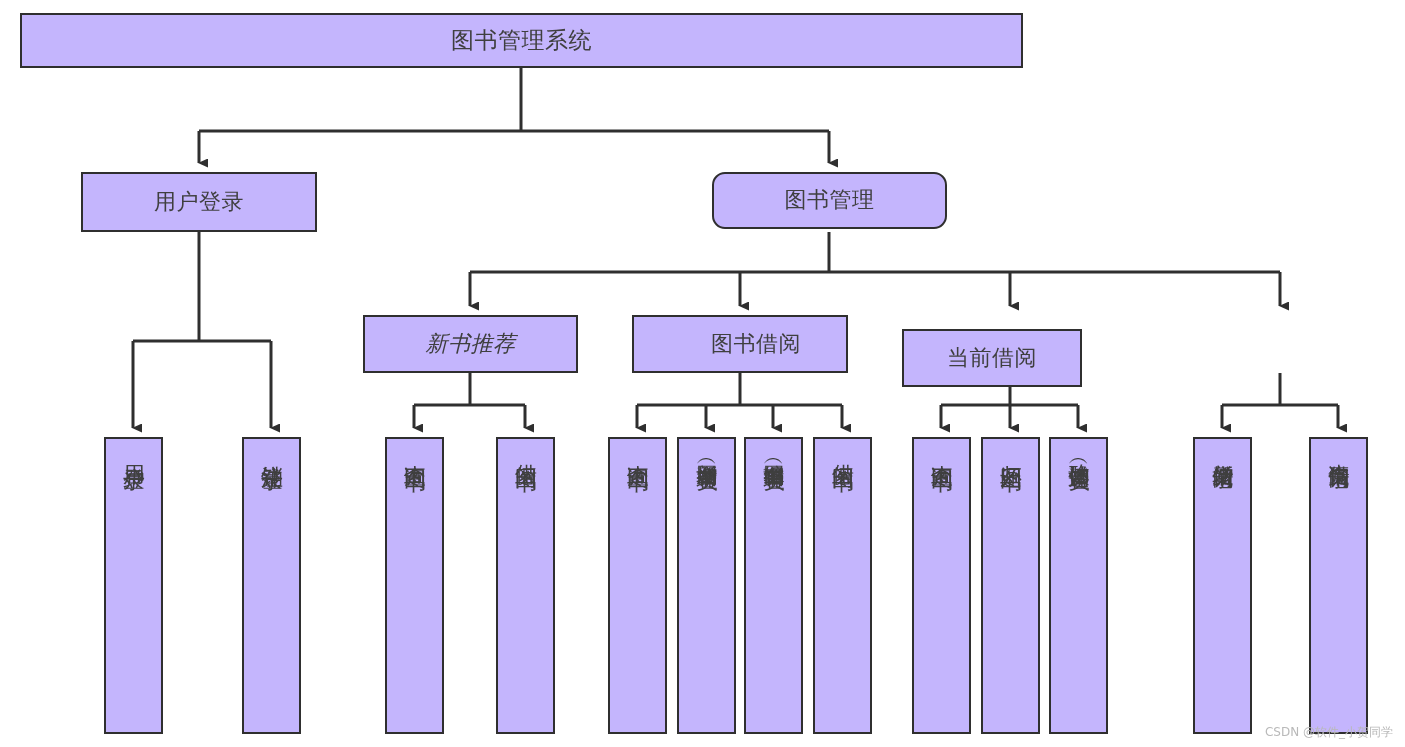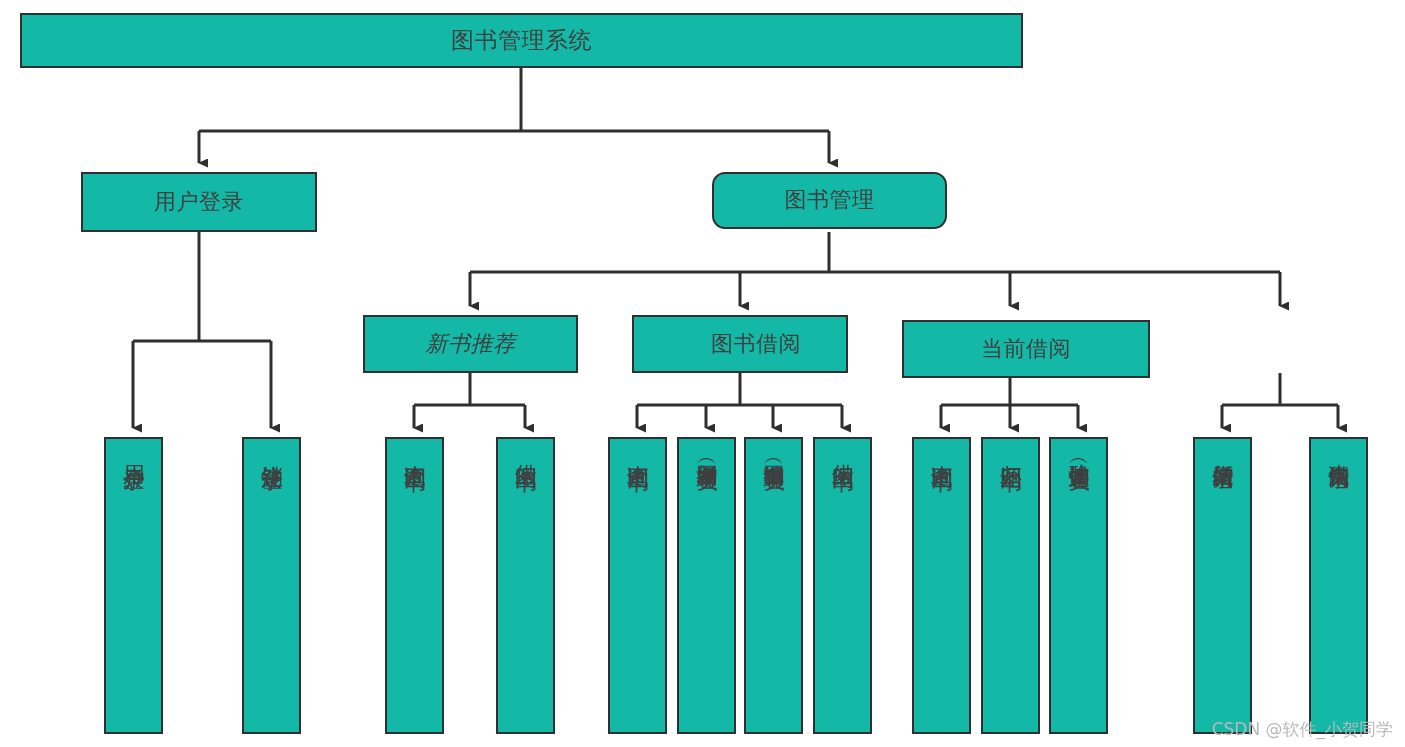--- a/index.html
+++ b/index.html
@@ -22,21 +22,21 @@
     position: absolute;
     left: 0;
     top: 0;
     width: 1405px;
     height: 747px;
     pointer-events: none;
   }
   .node {
     position: absolute;
     box-sizing: border-box;
-    background: #14b8a6;
+    background: #c4b5fd;
     border: 2px solid #2f2f2f;
     display: flex;
     align-items: center;
     justify-content: center;
     color: #3b3b3b;
     z-index: 2;
   }
   .node-label {
     display: block;
     text-align: center;
@@ -68,21 +68,21 @@
   }
   .node.vert.tall-text .node-label {
     font-size: 21px;
     line-height: 1.18;
     letter-spacing: 1px;
   }
   #watermark {
     position: absolute;
     right: 12px;
     bottom: 6px;
-    font-size: 17px;
+    font-size: 12px;
     color: #b9b9b9;
     z-index: 5;
     white-space: nowrap;
     font-family: "DejaVu Sans", "Liberation Sans", sans-serif;
   }
 </style>
 </head>
 <body>
 
 <div id="diagram-root">
@@ -152,21 +152,21 @@
   </div>
 
   <div class="node horiz" style="left:363px; top:315px; width:215px; height:58px;font-style:italic;">
     <span class="node-label">新书推荐</span>
   </div>
 
   <div class="node horiz" style="left:632px; top:315px; width:216px; height:58px;padding-left:32px;">
     <span class="node-label">图书借阅</span>
   </div>
 
-  <div class="node horiz" style="left:902px; top:320px; width:248px; height:58px;">
+  <div class="node horiz" style="left:902px; top:329px; width:180px; height:58px;">
     <span class="node-label">当前借阅</span>
   </div>
 
 
   <div class="node vert" style="left:104px; top:437px; width:59px; height:297px;">
     <span class="node-label">用户登录</span>
   </div>
   <div class="node vert" style="left:242px; top:437px; width:59px; height:297px;">
     <span class="node-label">注销登录</span>
   </div>

